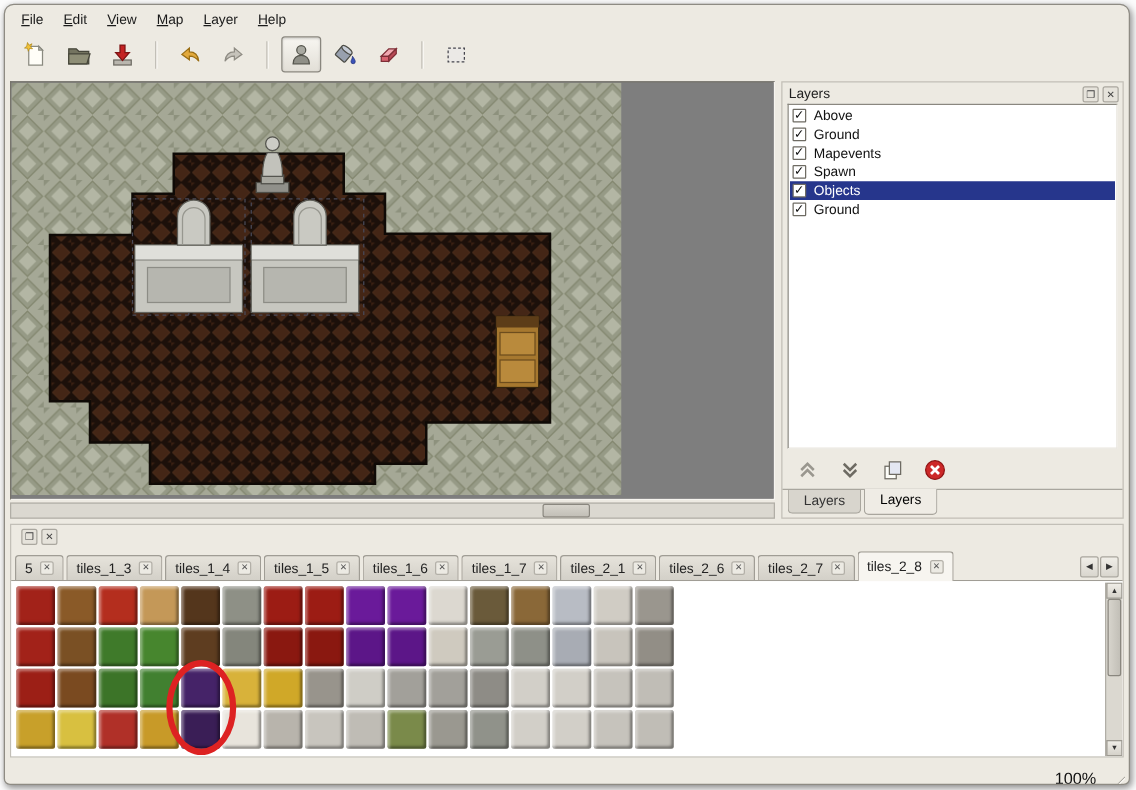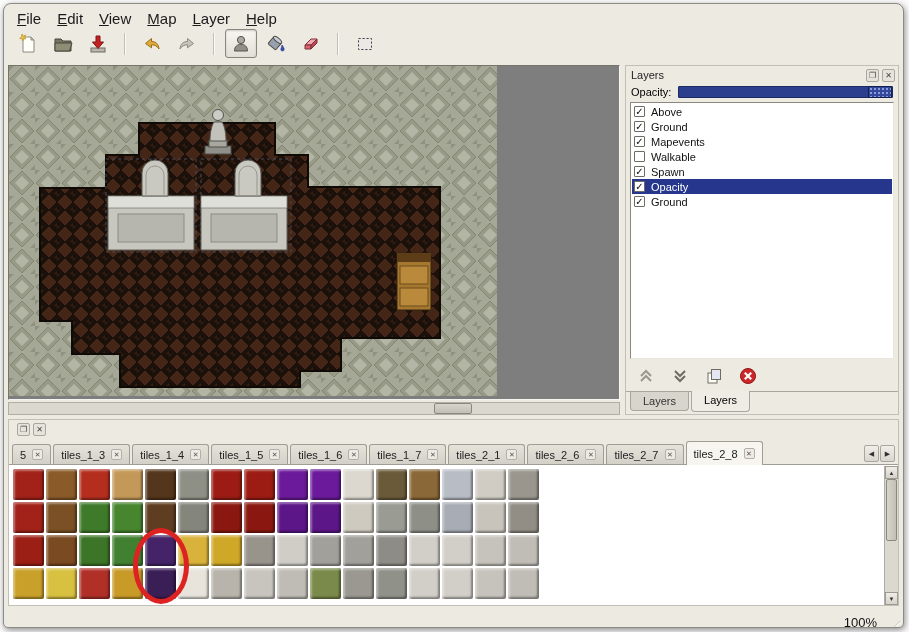--- a/index.html
+++ b/index.html
@@ -3,21 +3,21 @@
 <meta charset="utf-8">
 <style>
   * { box-sizing: border-box; margin: 0; padding: 0; }
   html,body { width:909px; height:632px; background:#fbfbfb; font-family:"Liberation Sans", sans-serif; }
   .window { position:absolute; left:3px; top:3px; width:901px; height:625px;
             background:#edeae2; border:1px solid #8e8b83; border-radius:8px 8px 5px 5px;
             box-shadow:1px 2px 6px rgba(0,0,0,.45); overflow:hidden; }
 
   
   .menubar { display:flex; gap:2px; padding:4px 6px 1px 6px; height:23px; }
-  .menu-item { font-size:15px; color:#1a1a1a; padding:2px 7px; border-radius:2px; cursor:default; }
+  .menu-item { font-size:11px; color:#1a1a1a; padding:2px 7px; border-radius:2px; cursor:default; }
 
   
   .toolbar { display:flex; align-items:center; padding:1px 8px 4px 8px; height:36px; gap:3px; }
   .tbtn { width:32px; height:29px; display:flex; align-items:center; justify-content:center;
           border:1px solid transparent; border-radius:3px; }
   .tbtn.active { border:1px solid #89867e; background:linear-gradient(#f8f6f1,#e2dfd7);
                  box-shadow:inset 0 1px 2px rgba(0,0,0,.18); }
   .tsep { width:0; height:22px; border-left:1px solid #c2bfb7; border-right:1px solid #fbfaf7; margin:0 7px; }
 
   
@@ -230,50 +230,40 @@
         <div class="hthumb"></div>
       </div>
     </div>
 
     <div class="layers-panel">
       <div class="panel-titlebar">
         <span class="panel-title-label">Layers</span>
         <span class="pbtn">❐</span>
         <span class="pbtn">✕</span>
       </div>
-      <div class="opacity-row">
-        <span>Opacity:</span>
-        <div class="slider">
-          <div class="slider-handle"></div>
-        </div>
-      </div>
       <div class="layer-list" id="layerList">
           <div class="layer-row">
             <span class="cb">✓</span>
             <span>Above</span>
           </div>
           <div class="layer-row">
             <span class="cb">✓</span>
             <span>Ground</span>
           </div>
           <div class="layer-row">
             <span class="cb">✓</span>
             <span>Mapevents</span>
           </div>
           <div class="layer-row">
-            <span class="cb"></span>
-            <span>Walkable</span>
-          </div>
-          <div class="layer-row">
             <span class="cb">✓</span>
             <span>Spawn</span>
           </div>
           <div class="layer-row selected">
             <span class="cb">✓</span>
-            <span>Opacity</span>
+            <span>Objects</span>
           </div>
           <div class="layer-row">
             <span class="cb">✓</span>
             <span>Ground</span>
           </div>
         </div>
       <div class="layer-btns">
         <div class="lbtn">
           <svg width="20" height="20" viewBox="0 0 20 20">
             <path d="M5 10 l5 -5 5 5 M5 15 l5 -5 5 5" stroke="#9a978f" stroke-width="2" fill="none"></path>

